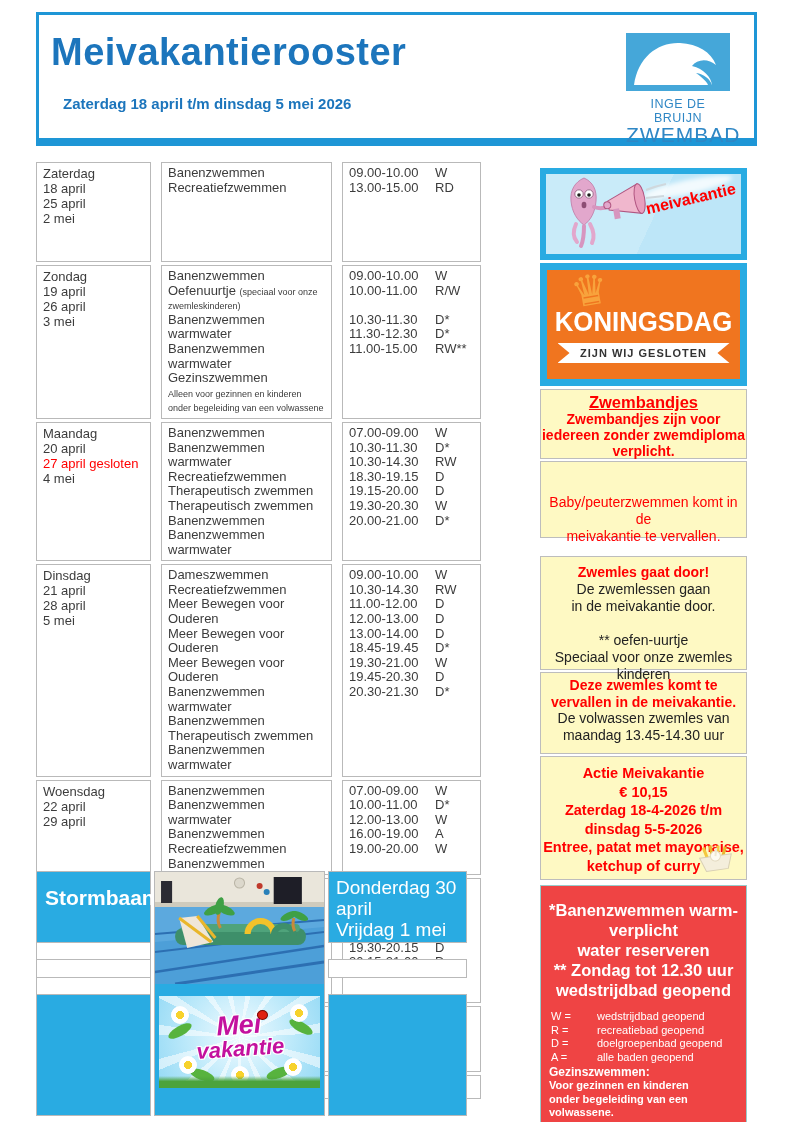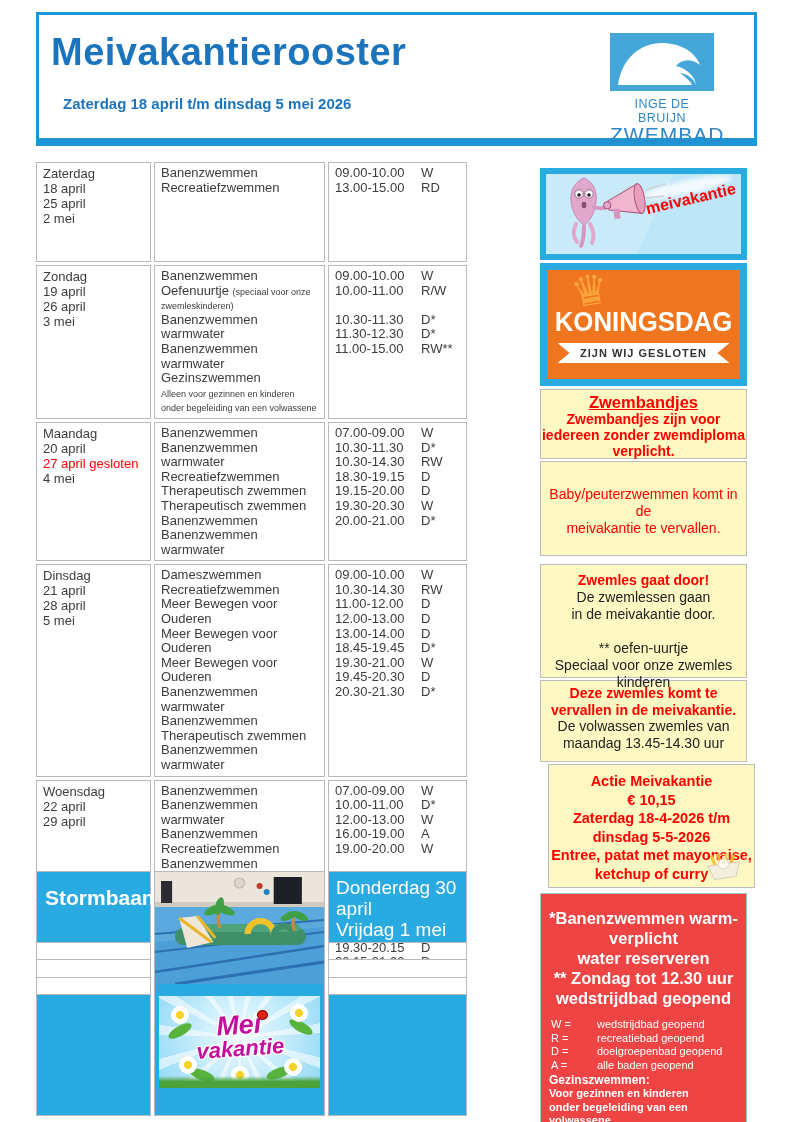--- a/index.html
+++ b/index.html
@@ -4,27 +4,27 @@
 <style>
   html,body{margin:0;padding:0;background:#fff;}
   .page{position:relative;width:793px;height:1122px;background:#fff;
         font-family:"Liberation Sans","DejaVu Sans",sans-serif;color:#3c3c3c;overflow:hidden;}
 
   
   .header{position:absolute;left:36px;top:12px;width:721px;height:134px;
           border:3px solid #1E96D6;border-bottom-width:8px;box-sizing:border-box;background:#fff;}
   .title{position:absolute;left:12px;top:16px;font-size:38px;font-weight:bold;color:#1C75BC;letter-spacing:.5px;}
   .subtitle{position:absolute;left:24px;top:80px;font-size:15px;font-weight:bold;color:#1C75BC;}
-  .logo{position:absolute;right:40px;top:18px;width:104px;text-align:center;}
+  .logo{position:absolute;right:24px;top:18px;width:104px;text-align:center;}
   .logo-line1{font-size:12.5px;color:#2F87C5;letter-spacing:.5px;margin-top:2px;}
   .logo-line2{font-size:21px;color:#2F87C5;letter-spacing:1px;margin-top:-2px;}
 
   
   .schedule{position:absolute;left:36px;top:162px;width:431px;}
-  .t-row{display:grid;grid-template-columns:115px 171px 139px;gap:3px;margin-bottom:3px;}
+  .t-row{display:grid;grid-template-columns:115px 171px 139px;gap:10px;margin-bottom:3px;}
   .t-cell{border:1px solid #b9b9b9;background:#fff;padding:3px 6px;box-sizing:border-box;font-size:13px;line-height:14.6px;}
   .day-line{line-height:15px;}
   .red{color:#FF0000;}
   .am{}
   .as{font-size:9px;line-height:10px;}
   .time-line .tt{display:inline-block;width:86px;}
   .time-line .tc{}
 
   
   .bottom{position:absolute;left:36px;top:871px;width:431px;display:grid;grid-template-columns:115px 171px 139px;gap:3px;}
@@ -64,28 +64,28 @@
          background:rgba(255,255,255,.8);filter:blur(2px);transform:rotate(-12deg);}
   .promo2{height:123px;border:7px solid #29ABE2;background:#F0751F;position:relative;margin-bottom:3px;overflow:hidden;}
   .crown-icon{position:absolute;left:24px;top:-4px;font-size:42px;color:#F8A33C;transform:rotate(-10deg);}
   .kd-title{margin-top:36px;text-align:center;color:#fff;font-weight:bold;font-size:28px;letter-spacing:0;transform:scaleX(.92);}
   .ribbon{width:172px;height:20px;margin:5px auto 0 auto;background:#fff;
           clip-path:polygon(0 0,100% 0,93% 50%,100% 100%,0 100%,7% 50%);
           text-align:center;font-size:11px;font-weight:bold;color:#333;line-height:20px;letter-spacing:1px;}
   .box-zwembandjes{height:70px;margin-bottom:2px;padding-top:3px;}
   .zb-title{color:#FF0000;font-weight:bold;font-size:16.5px;text-decoration:underline;line-height:18px;}
   .zb-line{color:#FF0000;font-weight:bold;font-size:14px;line-height:16px;}
-  .box-baby{height:95px;margin-bottom:8px;padding-top:24px;}
+  .box-baby{height:77px;margin-bottom:18px;padding-top:32px;}
   .baby-line{color:#FF0000;font-size:14px;line-height:17px;}
   .box-zwemles{height:114px;margin-bottom:2px;padding-top:7px;}
   .zl-title{color:#FF0000;font-weight:bold;font-size:14px;line-height:17px;}
   .blk-line{color:#222;font-size:14px;line-height:17px;}
   .box-vervallen{height:82px;margin-bottom:2px;padding-top:4px;}
   .vv-title{color:#FF0000;font-weight:bold;font-size:14px;line-height:16.5px;}
-  .box-actie{height:124px;margin-bottom:5px;padding-top:7px;position:relative;margin-left:8px;}
+  .box-actie{height:124px;margin-bottom:5px;padding-top:7px;position:relative;}
   .actie-line{color:#FF0000;font-weight:bold;font-size:14.5px;line-height:18.5px;}
   .fries{position:absolute;right:8px;bottom:5px;}
   .box-legend{height:246px;background:#ef4444;border:1px solid #9cc;color:#fff;padding:14px 8px 0 8px;}
   .lg-head{font-size:16.5px;font-weight:bold;text-align:center;line-height:20px;}
   .lg-codes{margin-top:10px;}
   .lg-row{display:flex;font-size:11px;line-height:13.5px;}
   .lg-k{width:46px;padding-left:2px;}
   .lg-v{}
   .lg-gezins{font-size:12px;font-weight:bold;line-height:14px;margin-top:1px;}
   .lg-gezins2{font-size:11px;font-weight:bold;line-height:13.5px;}

